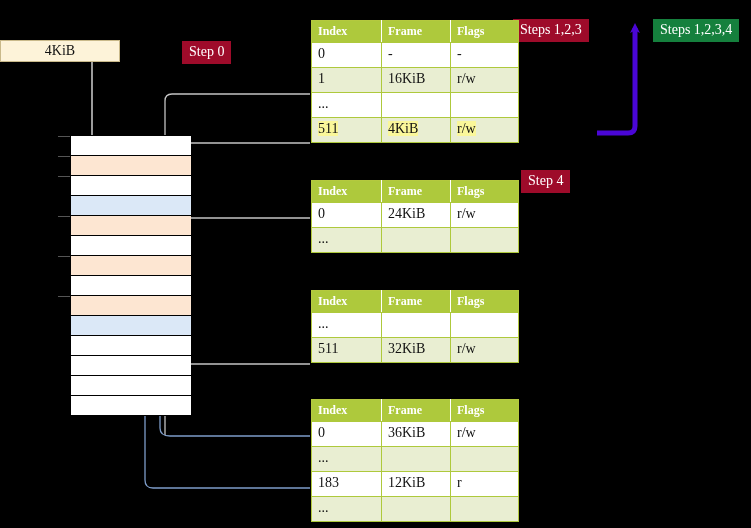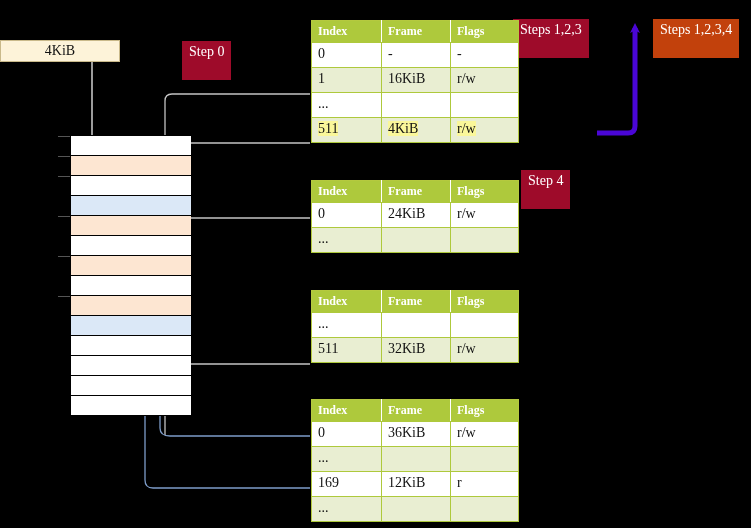--- a/index.html
+++ b/index.html
@@ -29,26 +29,26 @@
     height: 528px;
     pointer-events: none;
   }
 
   
   .badge {
     position: absolute;
     color: #ffffff;
     font-size: 14px;
     line-height: 1;
-    padding: 4px 7px 21px 7px;
+    padding: 4px 7px 5px 7px;
     white-space: nowrap;
     font-family: "Liberation Serif", "DejaVu Serif", serif;
   }
   .badge-crimson { background: #9e0b2a; }
-  .badge-violet  { background: #c2410c; }
+  .badge-violet  { background: #15803d; }
 
   
   .kib-box {
     position: absolute;
     background: #fdf3d9;
     border: 1px solid #c9b98a;
     color: #111111;
     font-size: 14px;
     text-align: center;
     line-height: 20px;
@@ -284,21 +284,21 @@
           <td class="col-index">0</td>
           <td class="col-frame">36KiB</td>
           <td class="col-flags">r/w</td>
         </tr>
         <tr class="alt">
           <td class="col-index">...</td>
           <td class="col-frame"></td>
           <td class="col-flags"></td>
         </tr>
         <tr class="white">
-          <td class="col-index">169</td>
+          <td class="col-index">183</td>
           <td class="col-frame">12KiB</td>
           <td class="col-flags">r</td>
         </tr>
         <tr class="alt">
           <td class="col-index">...</td>
           <td class="col-frame"></td>
           <td class="col-flags"></td>
         </tr>
       </tbody>
     </table>

